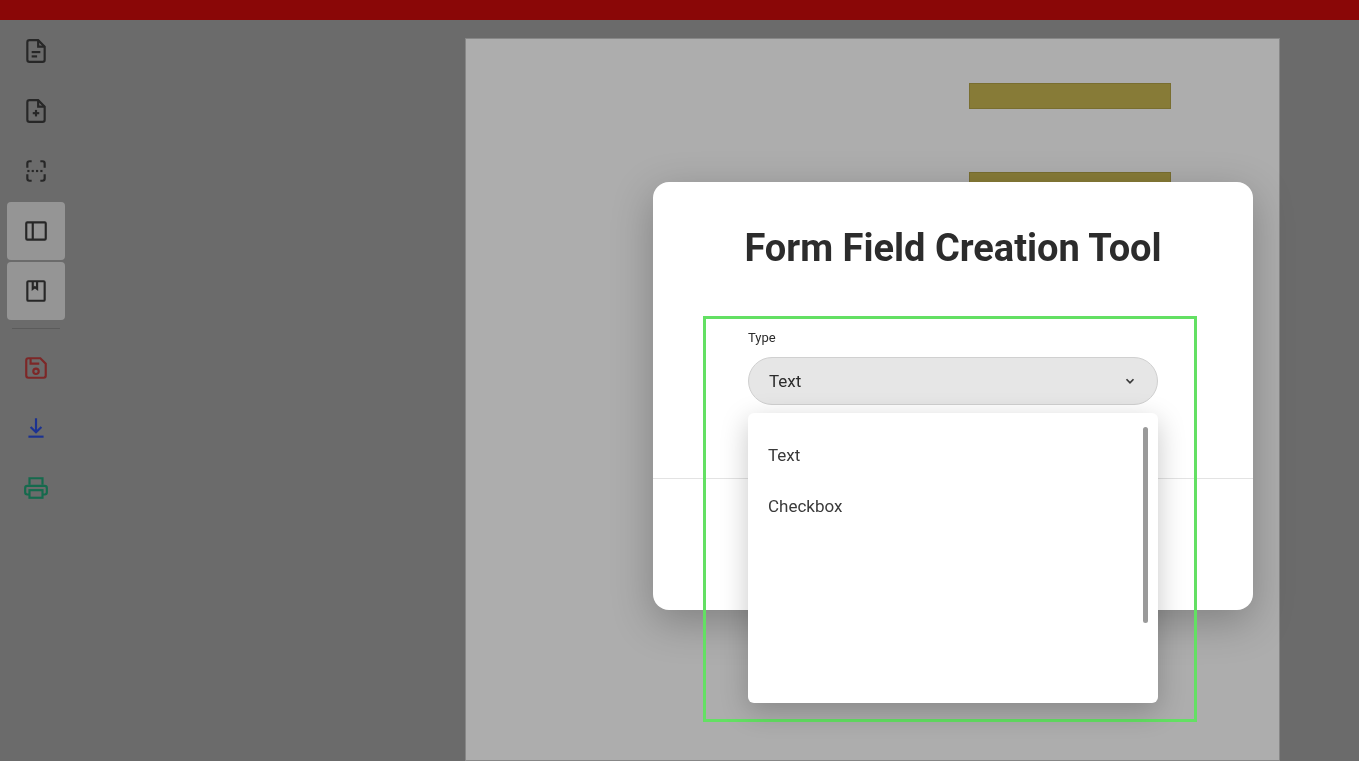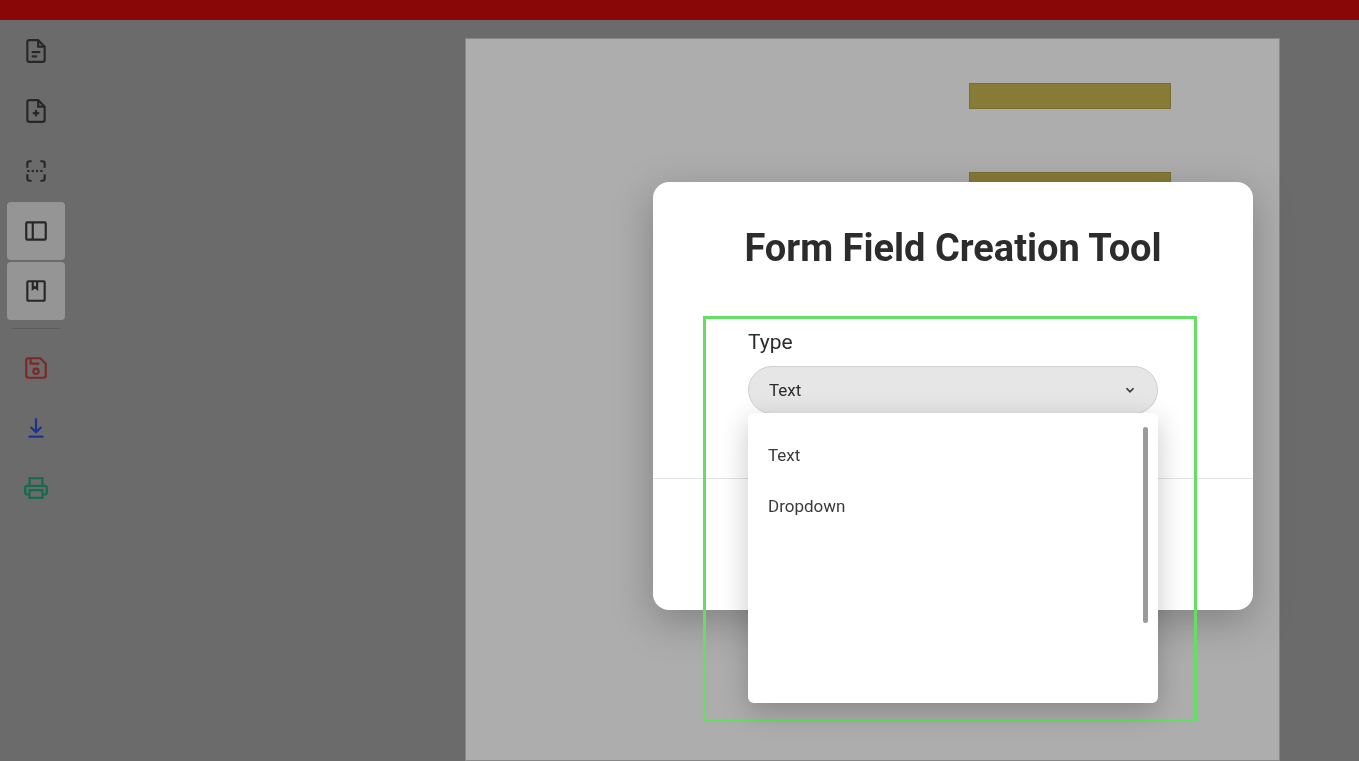--- a/index.html
+++ b/index.html
@@ -100,21 +100,21 @@
     pointer-events: none;
   }
 
   .type-section {
     position: absolute;
     top: 330px;
     left: 748px;
     width: 410px;
   }
   .type-label {
-    font-size: 21px;
+    font-size: 13px;
     color: #2c2c2c;
     margin-bottom: 12px;
   }
   .type-select {
     width: 100%;
     height: 48px;
     background: #e6e6e6;
     border: 1px solid #d0d0d0;
     border-radius: 24px;
     display: flex;
@@ -250,16 +250,16 @@
   </div>
 </div>
 
 <div class="highlight-box"></div>
 
 <div class="dropdown">
   <div class="dropdown-item">
       <span>Text</span>
     </div>
   <div class="dropdown-item">
-      <span>Dropdown</span>
+      <span>Checkbox</span>
     </div>
   <div class="dropdown-scrollbar"></div>
 </div>
 
 </body></html>

